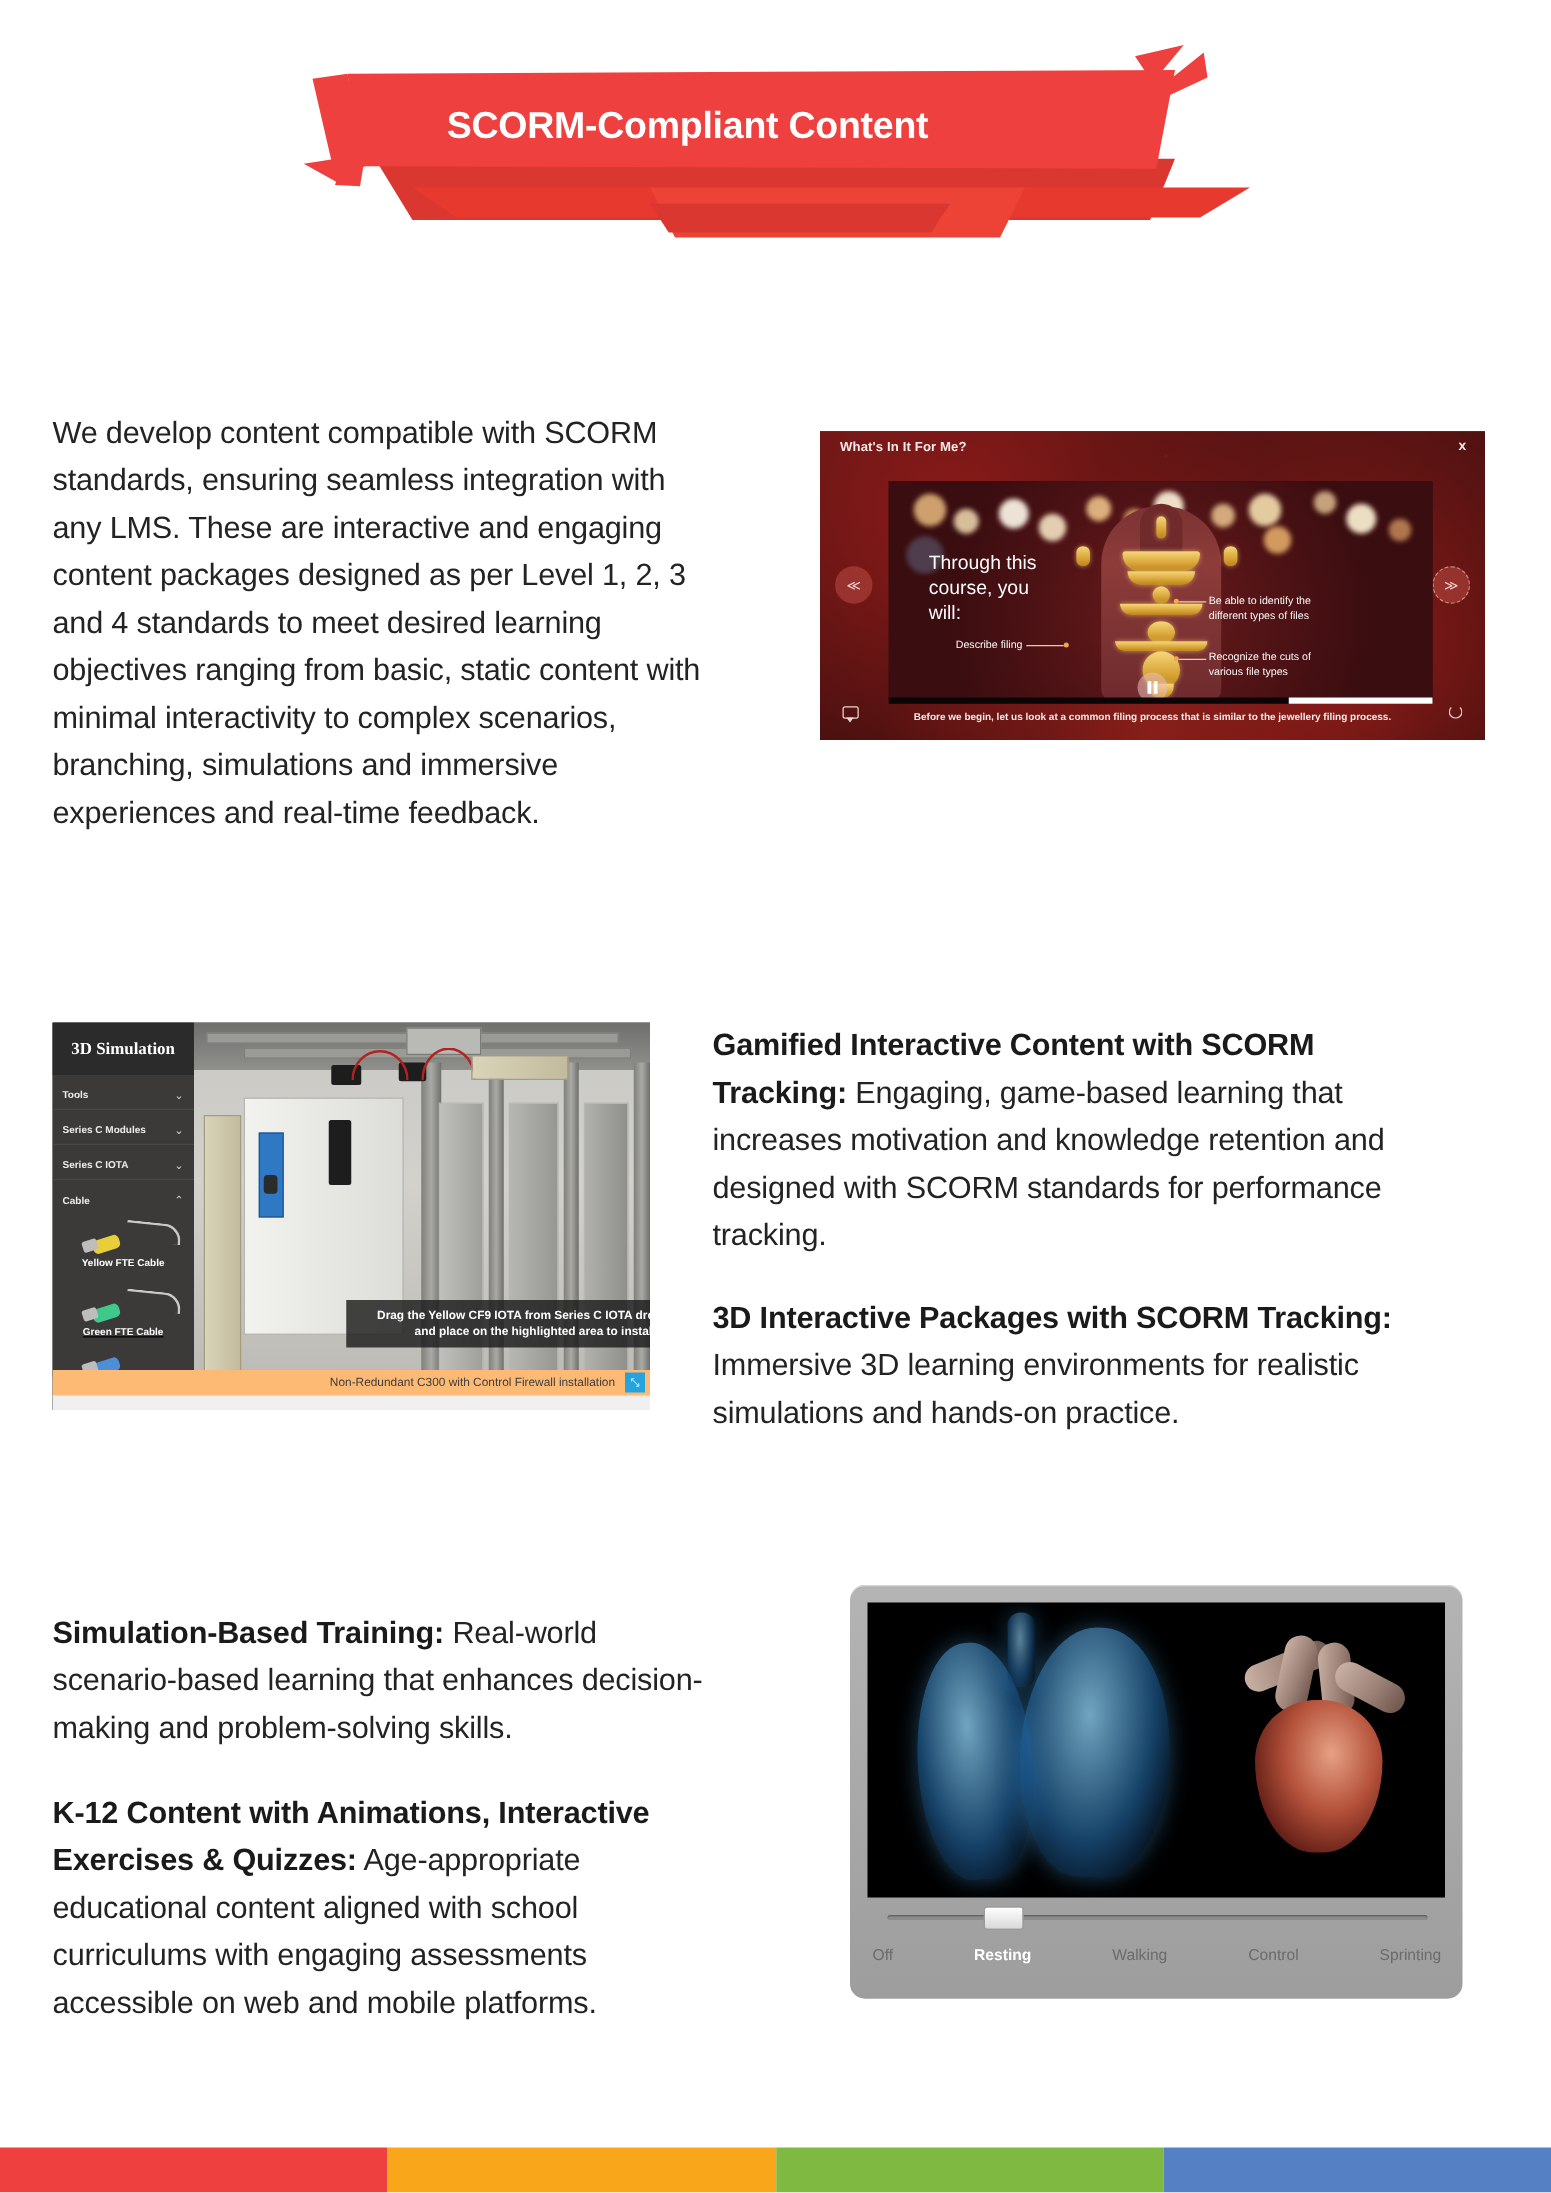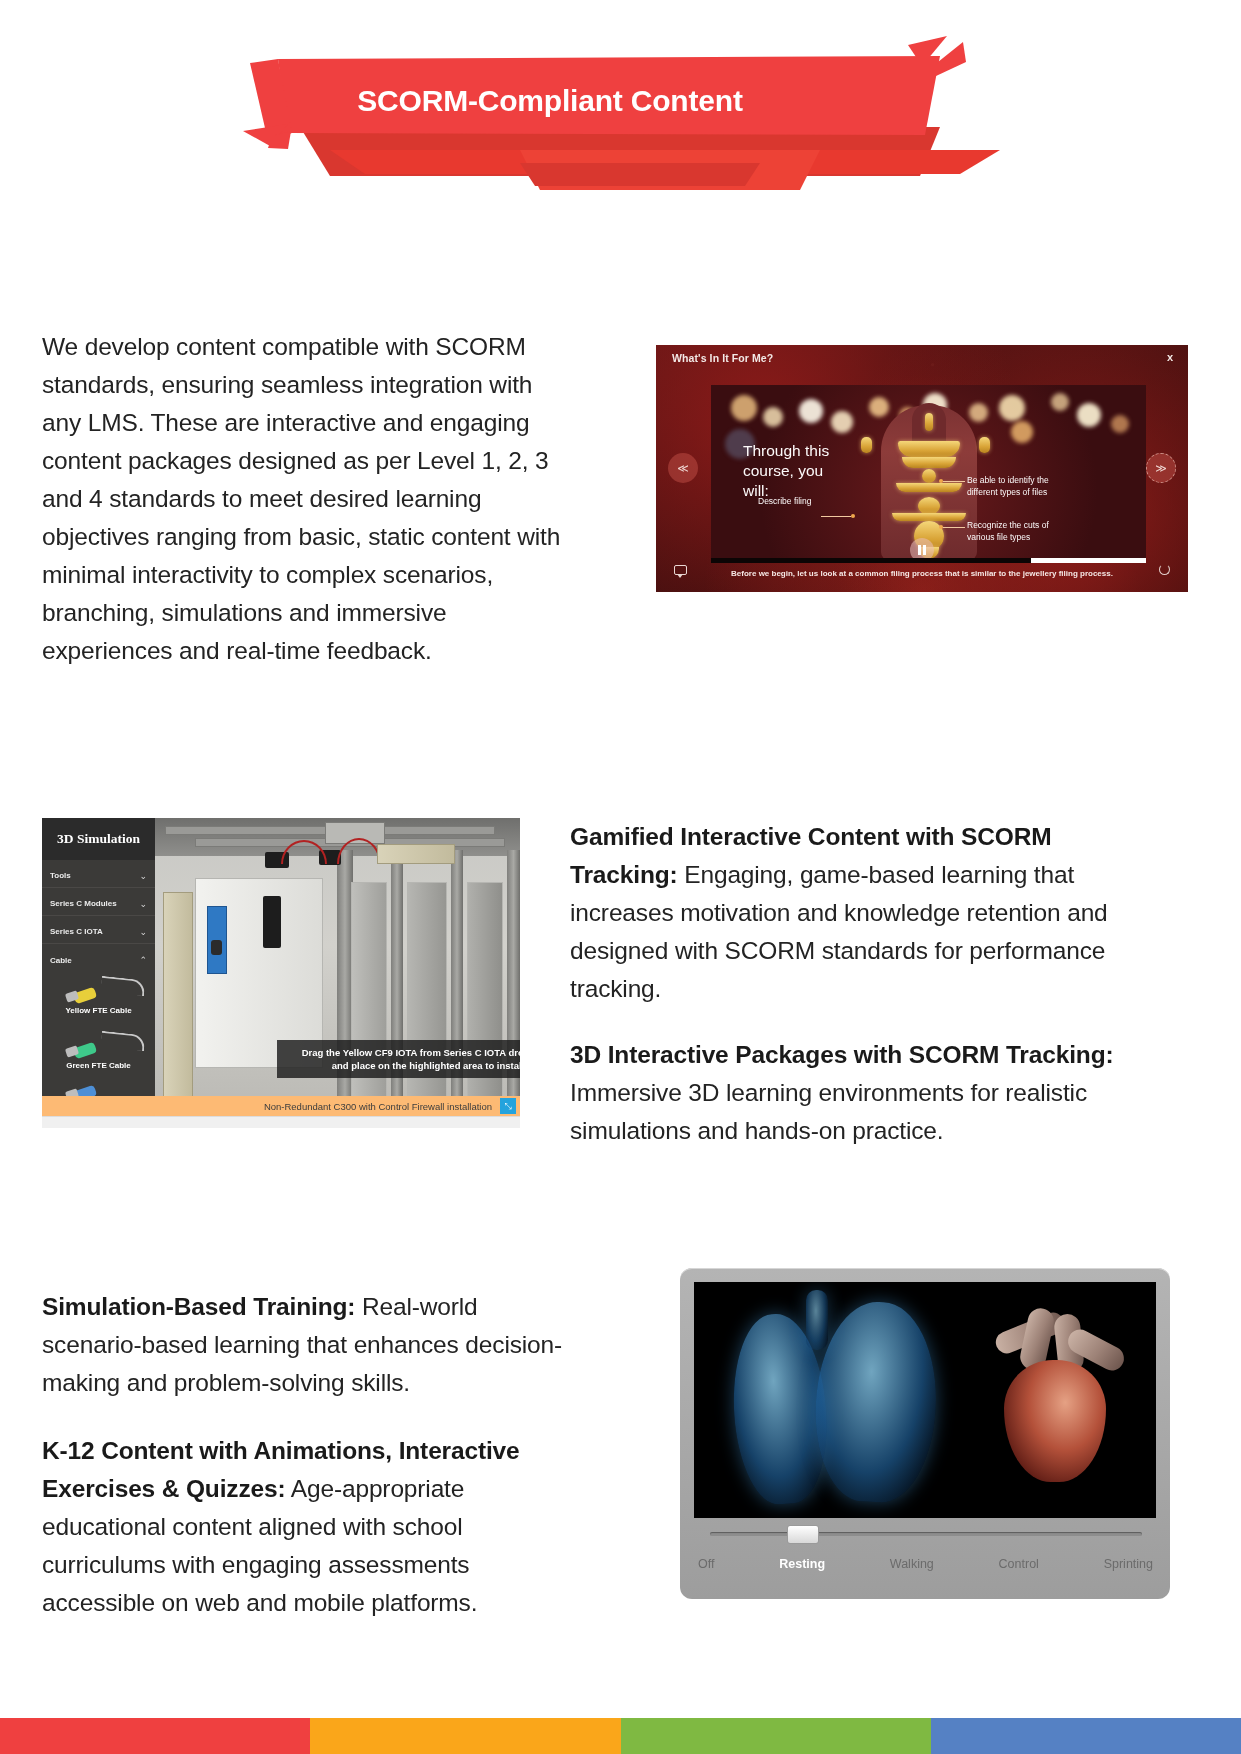--- a/index.html
+++ b/index.html
@@ -399,21 +399,21 @@
         <div class="neck-piece" style="top:92px;width:22px;height:18px;border-radius:50%;"></div>
         <div class="neck-piece" style="top:108px;width:74px;height:8px;border-radius:0 0 26px 26px;"></div>
         <div class="neck-piece" style="top:116px;width:30px;height:30px;border-radius:50%;"></div>
         <div class="neck-piece" style="top:142px;width:20px;height:12px;border-radius:0 0 10px 10px;"></div>
       </div>
       <div class="neck-piece" style="left:150px;top:52px;transform:none;width:11px;height:16px;border-radius:5px;"></div>
       <div class="neck-piece" style="left:268px;top:52px;transform:none;width:11px;height:16px;border-radius:5px;"></div>
 
       <div class="cp-headline">Through this course, you will:</div>
 
-      <div class="cp-lbl" style="left:47px;top:111px;width:60px;text-align:left;">Describe filing</div>
+      <div class="cp-lbl" style="left:47px;top:125px;width:60px;text-align:right;">Describe filing</div>
       <div class="cp-line" style="left:110px;top:131px;width:30px;"></div>
       <div class="cp-dot" style="left:140px;top:129px;"></div>
 
       <div class="cp-dot" style="left:228px;top:94px;"></div>
       <div class="cp-line" style="left:232px;top:96px;width:22px;"></div>
       <div class="cp-lbl" style="left:256px;top:90px;width:92px;">Be able to identify the different types of files</div>
 
       <div class="cp-dot" style="left:228px;top:140px;"></div>
       <div class="cp-line" style="left:232px;top:142px;width:22px;"></div>
       <div class="cp-lbl" style="left:256px;top:135px;width:92px;">Recognize the cuts of various file types</div>
@@ -496,21 +496,21 @@
 
       <div class="cable-item" style="top:158px;">
         <div class="cable-plug">
           <div class="wire"></div>
           <div class="boot" style="background:#e8cf3a;"></div>
           <div class="tip"></div>
         </div>
         <div class="cname">Yellow FTE Cable</div>
       </div>
 
-      <div class="cable-item" style="top:213px;">
+      <div class="cable-item" style="top:213px;text-decoration:underline;">
         <div class="cable-plug">
           <div class="wire"></div>
           <div class="boot" style="background:#3ec98a;"></div>
           <div class="tip"></div>
         </div>
         <div class="cname">Green FTE Cable</div>
       </div>
 
       <div class="cable-item" style="top:266px;">
         <div class="cable-plug" style="height:18px;">

